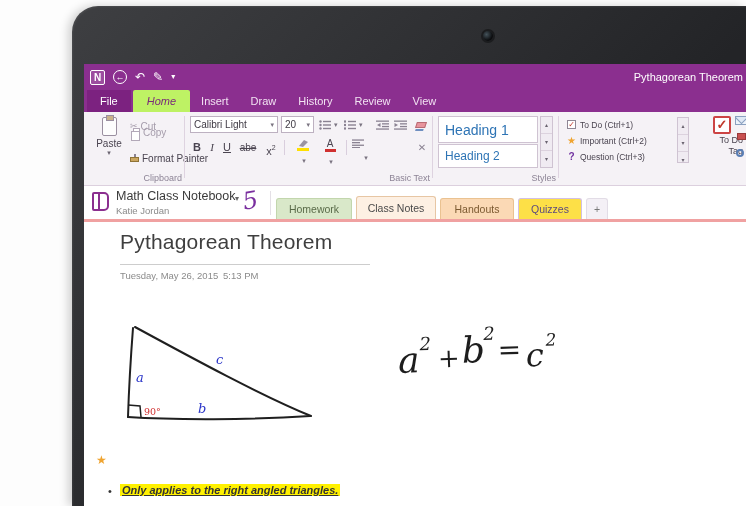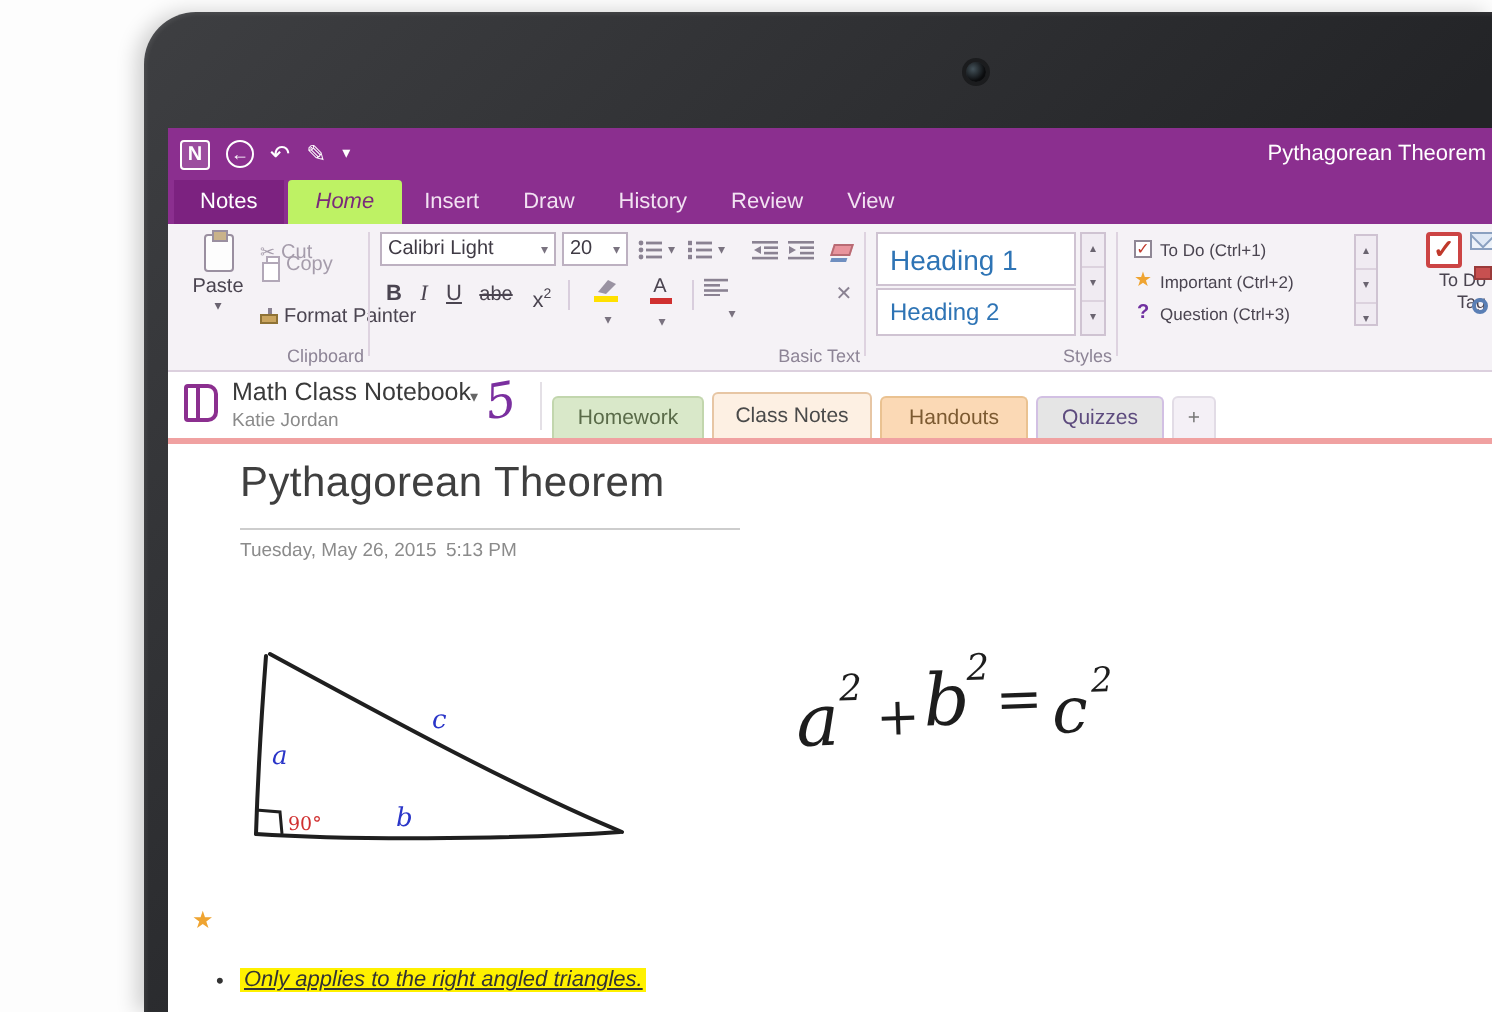--- a/index.html
+++ b/index.html
@@ -105,37 +105,37 @@
   .nb-caret{position:absolute;left:151px;top:8px;font-size:8px;color:#666;}
   .nb-author{position:absolute;left:32px;top:19px;font-size:9.5px;color:#8a8a8a;}
   .ink5{position:absolute;left:159px;top:0px;width:22px;height:31px;color:#7a2f9f;font-size:24px;
         font-family:"DejaVu Serif",serif;font-style:italic;transform:rotate(-10deg);}
   .nav-div{position:absolute;left:186px;top:5px;height:24px;width:1px;background:#e4e0e6;}
   .stab{position:absolute;top:12px;height:21px;line-height:20px;text-align:center;font-size:10.5px;
         border-radius:3px 3px 0 0;border:1px solid transparent;border-bottom:none;white-space:nowrap;}
   .stab.homework{left:192px;width:76px;background:#d9e8c9;border-color:#c2d6ad;color:#5a6b49;}
   .stab.classnotes{left:272px;width:80px;top:10px;height:23px;line-height:22px;background:#fdf0e3;border-color:#e7c6a4;color:#4a4a4a;}
   .stab.handouts{left:356px;width:74px;background:#fbd9b5;border-color:#eac291;color:#7c5a31;}
-  .stab.quizzes{left:434px;width:64px;background:#e5e5e5;border-color:#d2c0e3;color:#5d4b7e;}
+  .stab.quizzes{left:434px;width:64px;background:#fde047;border-color:#d2c0e3;color:#5d4b7e;}
   .stab.plus{left:502px;width:22px;background:#f4f0f6;border-color:#e2dce6;color:#777;}
   .sect-line{position:absolute;left:0;top:155px;right:0;height:3px;background:#f0a1a1;}
 
   
   .content{position:absolute;left:0;top:158px;right:0;bottom:0;background:#fff;}
   .page-title{position:absolute;left:36px;top:8px;font-size:21px;font-weight:300;color:#3f3f3f;letter-spacing:.2px;}
   .title-underline{position:absolute;left:36px;top:42px;width:250px;height:1px;background:#cdcdcd;}
   .page-date{position:absolute;left:36px;top:48px;font-size:9.5px;color:#8b8b8b;}
   .page-time{position:absolute;left:139px;top:48px;font-size:9.5px;color:#8b8b8b;}
   .tri-svg{position:absolute;left:28px;top:92px;}
   .eq-svg{position:absolute;left:312px;top:98px;transform:rotate(-2deg);}
   .stmt-star{position:absolute;left:12px;top:231px;font-size:12px;color:#efa431;}
   .stmt{position:absolute;left:28px;top:230px;width:618px;font-size:11px;line-height:14px;color:#333;}
   .stmt .lab{font-weight:bold;}
   .bullet-dot{position:absolute;left:24px;top:263px;font-size:11px;color:#333;}
-  .bullet-text{position:absolute;left:36px;top:262px;font-size:11px;font-weight:normal;font-style:italic;
+  .bullet-text{position:absolute;left:36px;top:262px;font-size:11px;font-weight:bold;font-style:italic;
                text-decoration:underline;background:#fff100;color:#333;padding:0 2px;white-space:nowrap;}
 </style>
 </head>
 <body>
 
 <div class="canvas">
   <div class="tablet">
     <div class="camera"></div>
 
     <div class="screen">
@@ -145,21 +145,21 @@
           <span class="note-icn">N</span>
           <span class="qa-icn circ">←</span>
           <span class="qa-icn">↶</span>
           <span class="qa-icn">✎</span>
           <span class="qa-icn qa-caret">▾</span>
         </div>
         <div class="win-title">Pythagorean Theorem</div>
       </div>
 
       <div class="tabsrow">
-        <div class="rtab file">Notes</div>
+        <div class="rtab file">File</div>
         <div class="rtab active">Home</div>
         <div class="rtab">Insert</div>
         <div class="rtab">Draw</div>
         <div class="rtab">History</div>
         <div class="rtab">Review</div>
         <div class="rtab">View</div>
       </div>
 
       <div class="ribbon">
 

